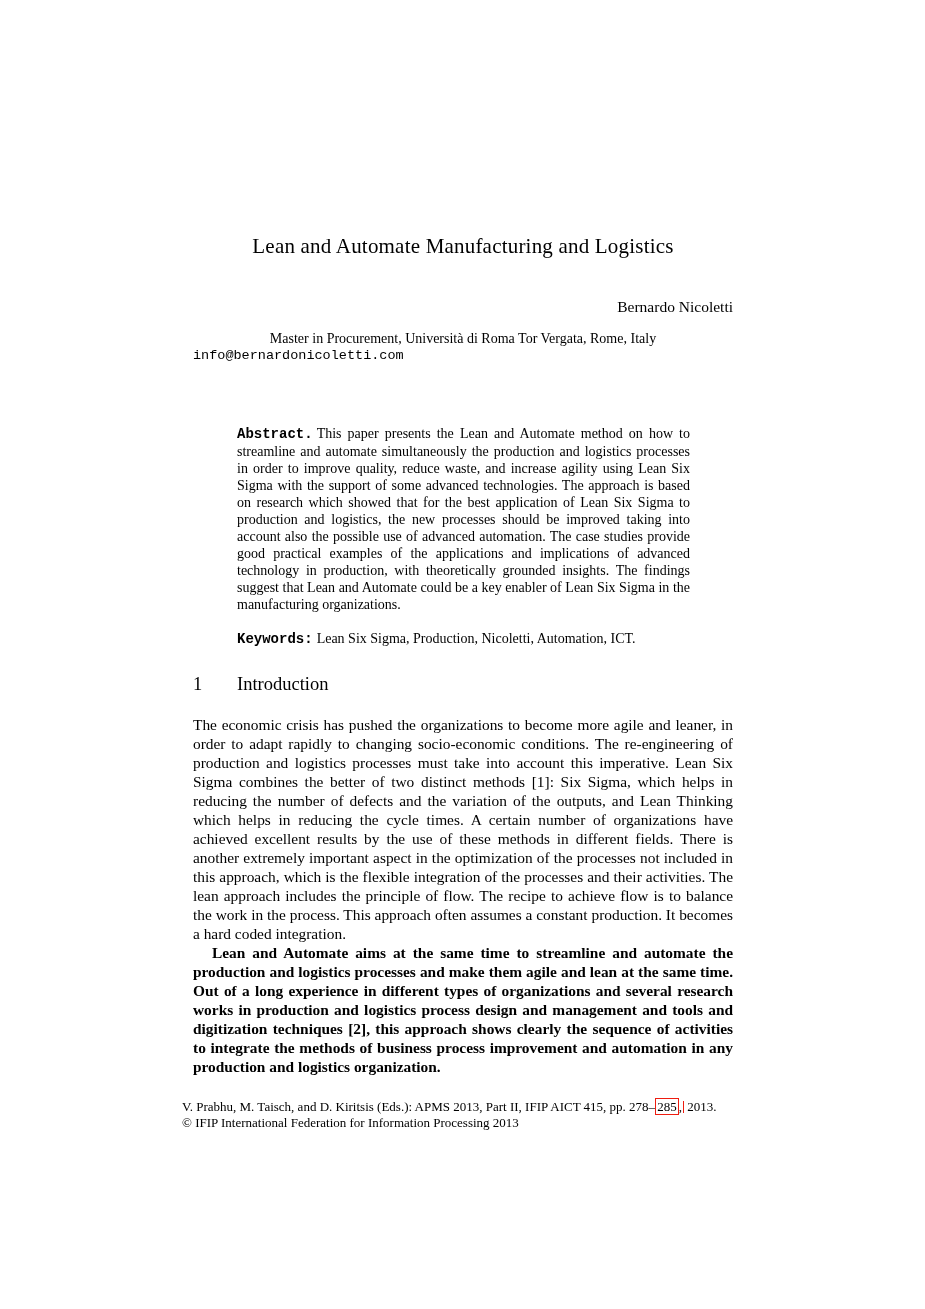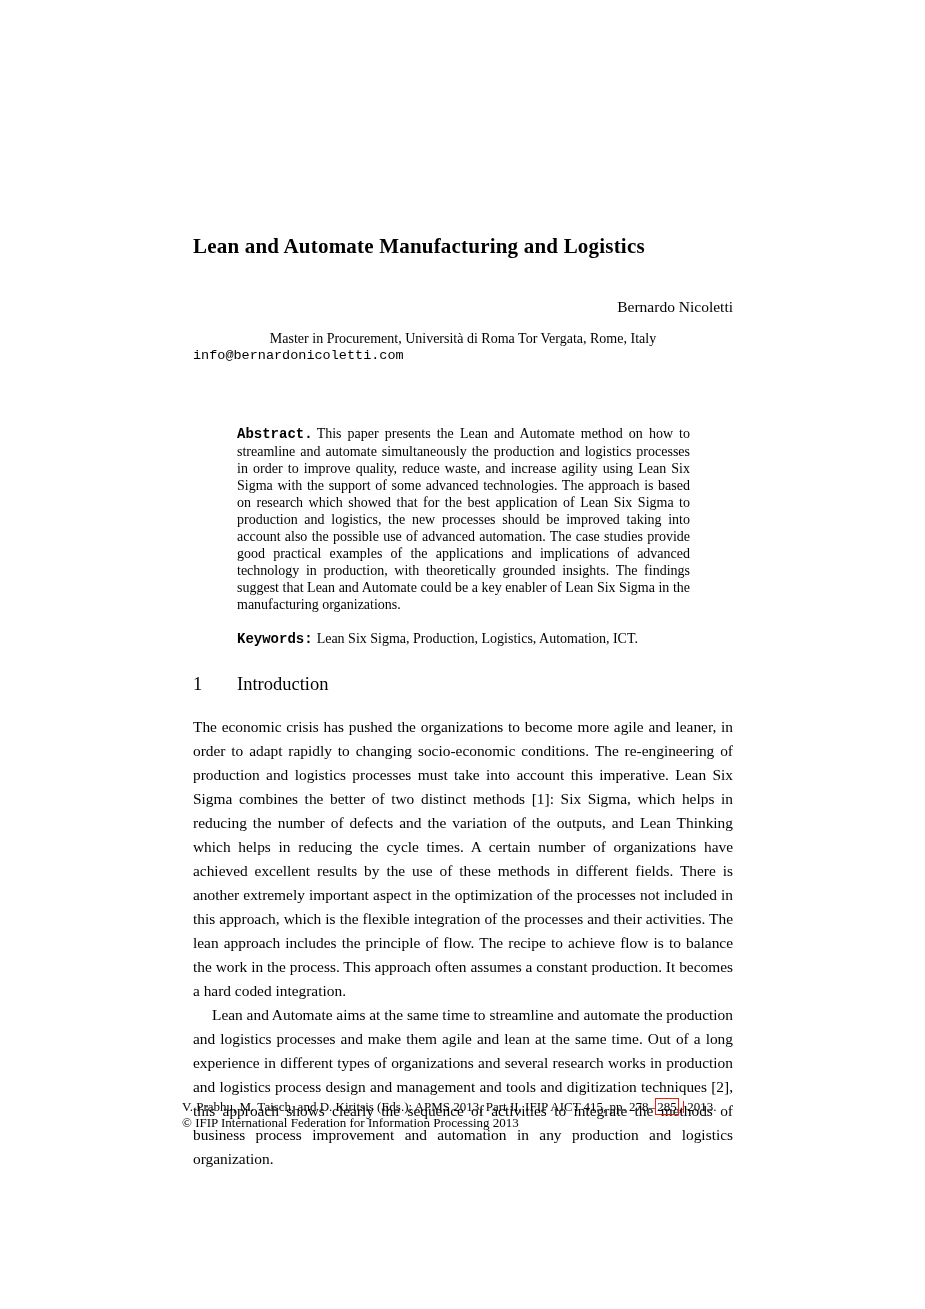--- a/index.html
+++ b/index.html
@@ -13,22 +13,22 @@
     height: 1309px;
     margin: 0 auto;
     background: #ffffff;
     overflow: hidden;
   }
 
   
   .paper-title {
     position: absolute;
     top: 234px; left: 193px; width: 540px;
-    text-align: left;
-    font-size: 21px; font-weight: bold;
+    text-align: center;
+    font-size: 21px; font-weight: normal;
     letter-spacing: 0.2px;
   }
   .author-name {
     position: absolute;
     top: 298px; left: 193px; width: 540px;
     text-align: right;
     font-size: 15.5px;
   }
   .affiliation {
     position: absolute;
@@ -63,24 +63,24 @@
     position: absolute;
     top: 674px; left: 193px; width: 540px;
     font-size: 18.5px; font-weight: normal;
   }
   .section-number { display: inline-block; width: 44px; }
 
   
   .body-text {
     position: absolute;
     top: 715px; left: 193px; width: 540px;
-    font-size: 15.4px; line-height: 24px;
+    font-size: 15.4px; line-height: 19px;
     text-align: justify;
   }
-  .body-text p.indent { text-indent: 19px; }
+  .body-text p.indent { text-indent: 19px; font-weight: bold; }
 
   
   .footer {
     position: absolute;
     top: 1099px; left: 182px; width: 540px;
     font-size: 13px; line-height: 15.6px;
   }
   .page-link {
     border: 1px solid var(--link-color);
     padding: 0 1px;
@@ -107,21 +107,21 @@
 
   <div class="affiliation">Master in Procurement, Università di Roma Tor Vergata, Rome, Italy</div>
 
   <div class="email">info@bernardonicoletti.com</div>
 
   <div class="abstract">
     <span class="run-label">Abstract.</span><span>This paper presents the Lean and Automate method on how to streamline and automate simultaneously the production and logistics processes in order to improve quality, reduce waste, and increase agility using Lean Six Sigma with the support of some advanced technologies. The approach is based on research which showed that for the best application of Lean Six Sigma to production and logistics, the new processes should be improved taking into account also the possible use of advanced automation. The case studies provide good practical examples of the applications and implications of advanced technology in production, with theoretically grounded insights. The findings suggest that Lean and Automate could be a key enabler of Lean Six Sigma in the manufacturing organizations.</span>
   </div>
 
   <div class="keywords">
-    <span class="run-label">Keywords:</span><span>Lean Six Sigma, Production, Logistics, Automation, ICT.</span>
+    <span class="run-label">Keywords:</span><span>Lean Six Sigma, Production, Nicoletti, Automation, ICT.</span>
   </div>
 
   <div class="section-heading">
     <span class="section-number">1</span><span>Introduction</span>
   </div>
 
   <div class="body-text">
     <p>The economic crisis has pushed the organizations to become more agile and leaner, in order to adapt rapidly to changing socio-economic conditions. The re-engineering of production and logistics processes must take into account this imperative. Lean Six Sigma combines the better of two distinct methods [1]: Six Sigma, which helps in reducing the number of defects and the variation of the outputs, and Lean Thinking which helps in reducing the cycle times. A certain number of organizations have achieved excellent results by the use of these methods in different fields. There is another extremely important aspect in the optimization of the processes not included in this approach, which is the flexible integration of the processes and their activities. The lean approach includes the principle of flow. The recipe to achieve flow is to balance the work in the process. This approach often assumes a constant production. It becomes a hard coded integration.</p>
     <p class="indent">Lean and Automate aims at the same time to streamline and automate the production and logistics processes and make them agile and lean at the same time. Out of a long experience in different types of organizations and several research works in production and logistics process design and management and tools and digitization techniques [2], this approach shows clearly the sequence of activities to integrate the methods of business process improvement and automation in any production and logistics organization.</p>
   </div>

